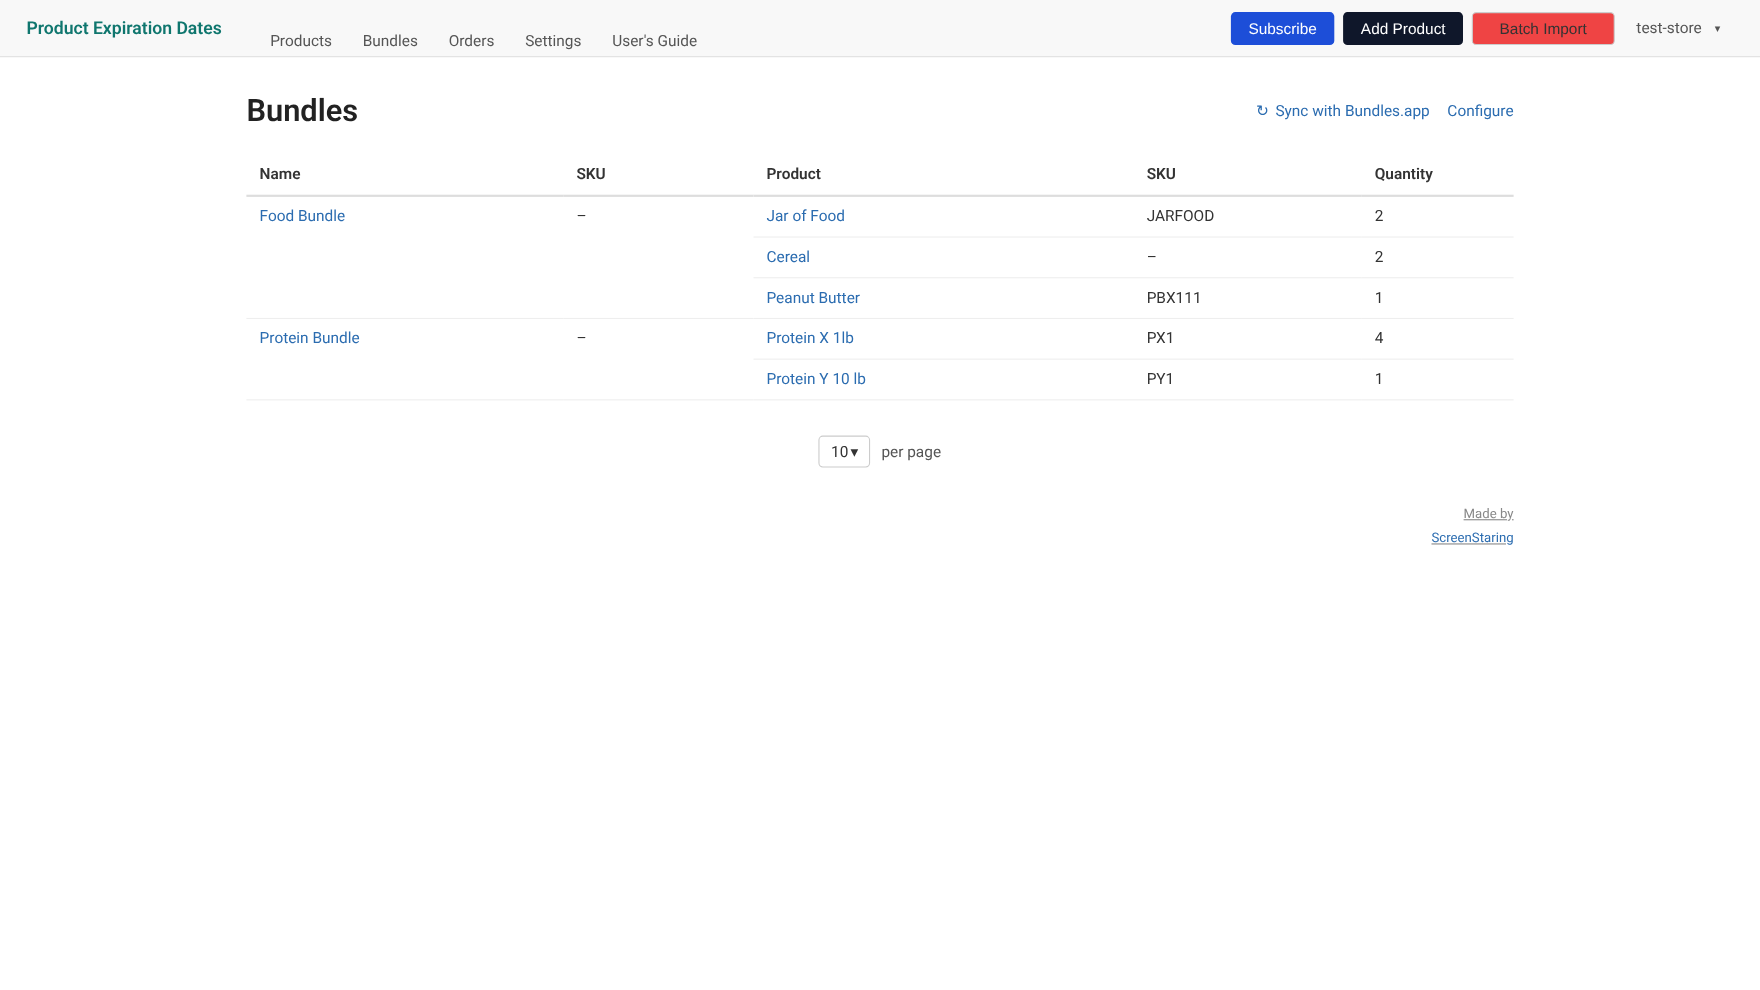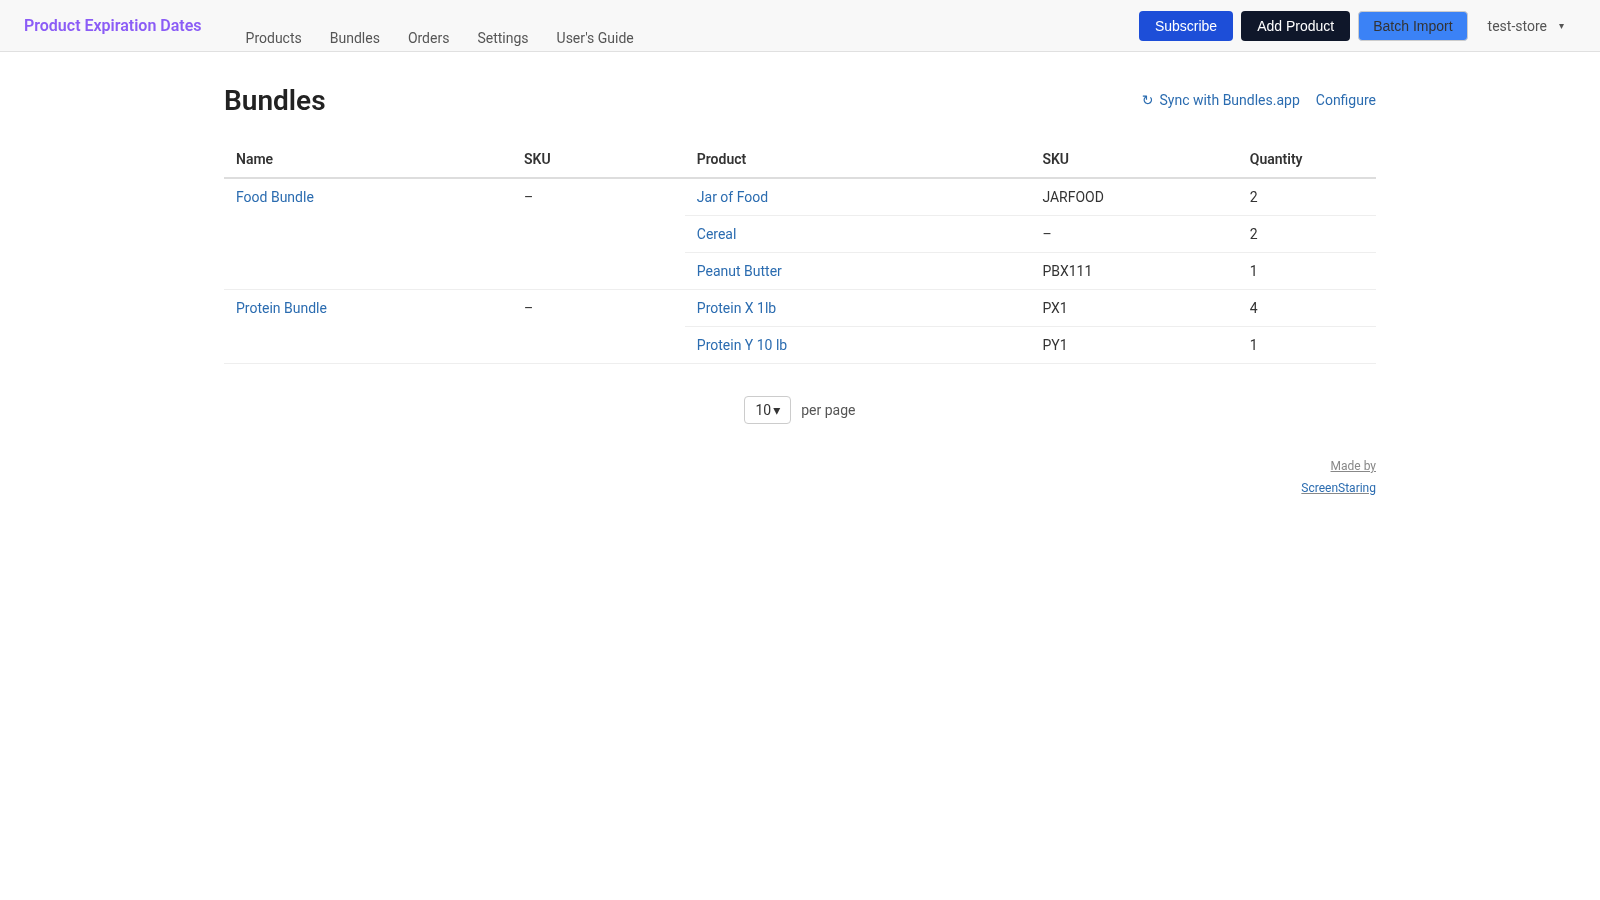--- a/index.html
+++ b/index.html
@@ -10,21 +10,21 @@
       display: flex;
       align-items: center;
       padding: 0 24px;
       height: 52px;
       background: #f8f8f8;
       border-bottom: 1px solid #e0e0e0;
     }
     .header-title {
       font-size: 16px;
       font-weight: 600;
-      color: #8b5cf6;
+      color: #0f766e;
       margin-right: 32px;
       white-space: nowrap;
     }
     .nav {
       display: flex;
       align-items: center;
       gap: 4px;
       flex: 1;
     }
     .nav-item {
@@ -55,25 +55,25 @@
       background: #0f172a;
       color: #fff;
       border: none;
       border-radius: 4px;
       padding: 7px 16px;
       font-size: 14px;
       cursor: pointer;
       font-weight: 500;
     }
     .btn-secondary {
-      background: #3b82f6;
+      background: #ef4444;
       color: #333;
       border: 1px solid #ccc;
       border-radius: 4px;
-      padding: 6px 14px;
+      padding: 6px 24px;
       font-size: 14px;
       cursor: pointer;
     }
     .store-selector {
       display: flex;
       align-items: center;
       gap: 12px;
       padding: 6px 12px;
       cursor: pointer;
       color: #555;

